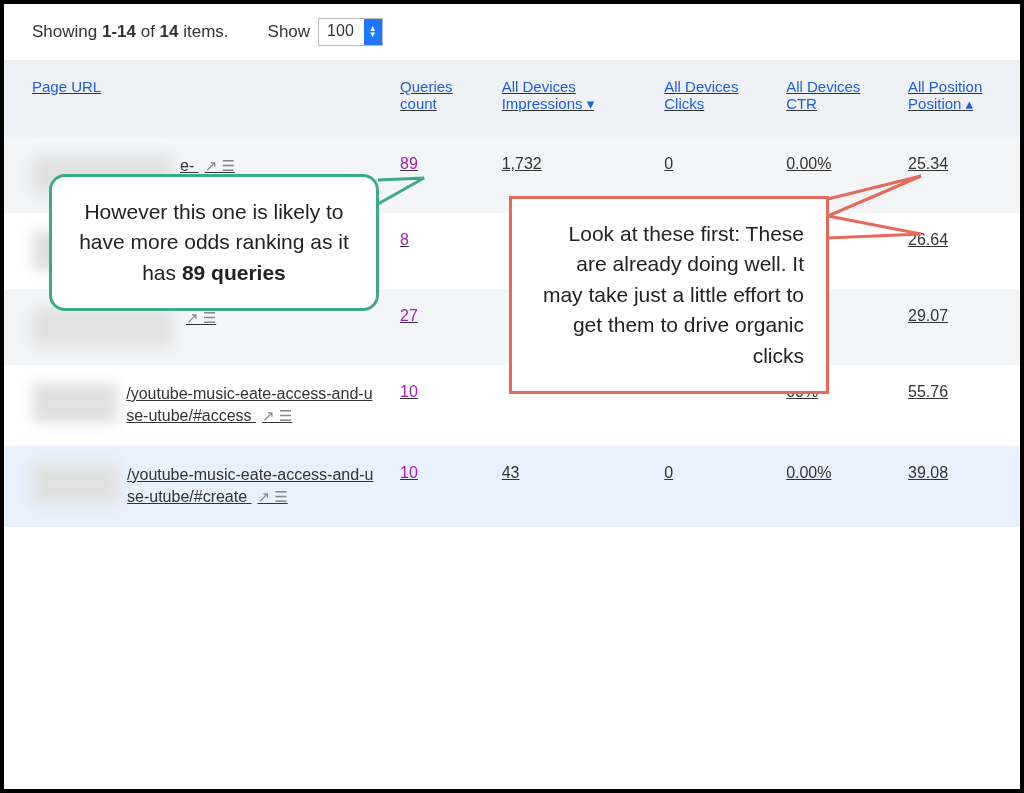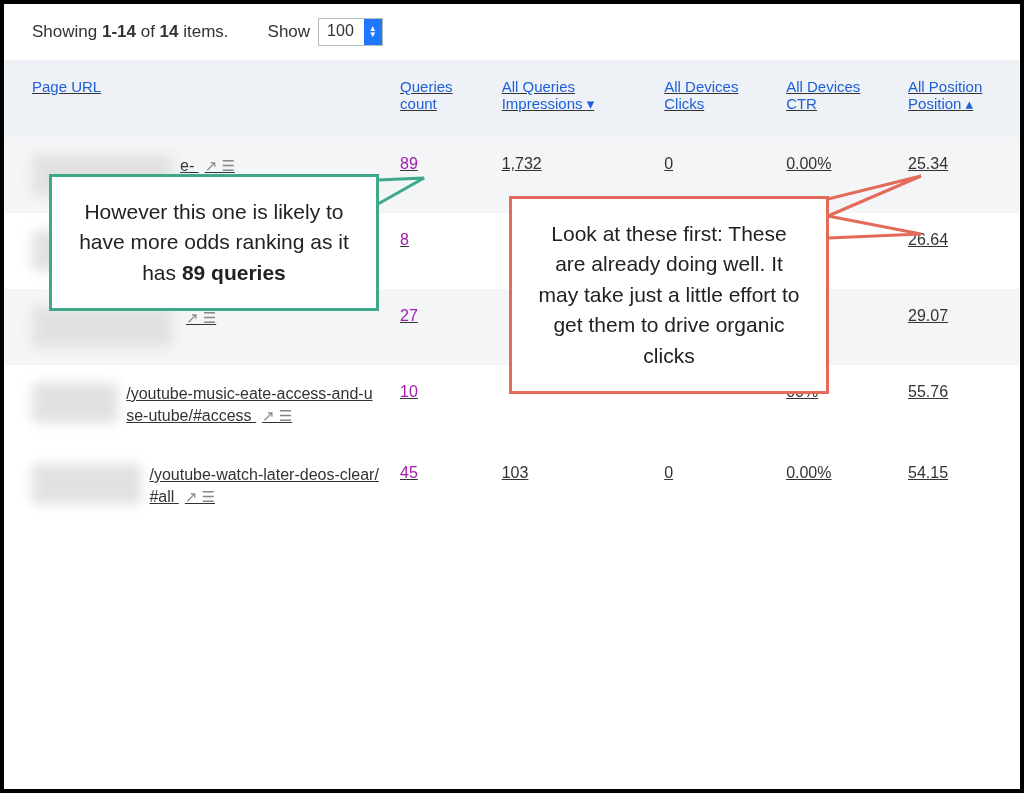--- a/index.html
+++ b/index.html
@@ -146,21 +146,21 @@
     <col style="width:100px">
     <col style="width:160px">
     <col style="width:120px">
     <col style="width:120px">
     <col style="width:120px">
   </colgroup>
   <thead>
     <tr>
       <th><span>Page URL</span></th>
       <th><span>Queries count</span></th>
-      <th><span>All Queries Impressions</span> <span>▾</span></th>
+      <th><span>All Devices Impressions</span> <span>▾</span></th>
       <th><span>All Devices Clicks</span></th>
       <th><span>All Devices CTR</span></th>
       <th><span>All Position Position</span> <span>▴</span></th>
     </tr>
   </thead>
   <tbody id="tbody">
   <tr class="odd">
         <td>
           <div class="urlcell">
             <span class="blur"></span>
@@ -205,42 +205,42 @@
             <span class="blur"></span>
             <span class="urltxt">/youtube-music-eate-access-and-use-utube/#access  <span class="urlicons">↗︎ ☰</span></span>
           </div>
         </td>
         <td class="qcount">10</td>
         <td></td>
         <td></td>
         <td>00%</td>
         <td>55.76</td>
       </tr>
-      <tr class="even">
-        <td>
-          <div class="urlcell">
-            <span class="blur"></span>
-            <span class="urltxt">/youtube-watch-later-deos-clear/#all  <span class="urlicons">↗︎ ☰</span></span>
-          </div>
-        </td>
-        <td class="qcount">45</td>
-        <td>103</td>
+      <tr class="sel">
+        <td>
+          <div class="urlcell">
+            <span class="blur"></span>
+            <span class="urltxt">/youtube-music-eate-access-and-use-utube/#create  <span class="urlicons">↗︎ ☰</span></span>
+          </div>
+        </td>
+        <td class="qcount">10</td>
+        <td>43</td>
         <td>0</td>
         <td>0.00%</td>
-        <td>54.15</td>
+        <td>39.08</td>
       </tr>
     </tbody>
 </table>
 
-<div class="callout green" style="left:45px; top:170px; width:330px;">
+<div class="callout green" style="left:45px; top:170px; width:330px;border-radius:16px;">
   <span>However this one is likely to have more odds ranking as it has </span><b>89 queries</b>
 </div>
 <svg class="pointer" style="left:372px; top:160px;" width="70" height="50">
   <polyline points="2,16 48,14 2,40" fill="none" stroke="#3da98a" stroke-width="3"></polyline>
 </svg>
 
-<div class="callout red" style="left:505px; top:192px; width:320px;">
+<div class="callout red" style="left:505px; top:192px; width:320px;text-align:right;">
   <span>Look at these first: These are already doing well. It may take just a little effort to get them to drive organic clicks</span>
 </div>
 <svg class="pointer" style="left:822px; top:162px;" width="120" height="80">
   <polyline points="2,33 95,10 2,50" fill="none" stroke="#e46a5a" stroke-width="3"></polyline>
   <polyline points="2,50 95,68 2,72" fill="none" stroke="#e46a5a" stroke-width="3"></polyline>
 </svg>
 
 </body></html>

